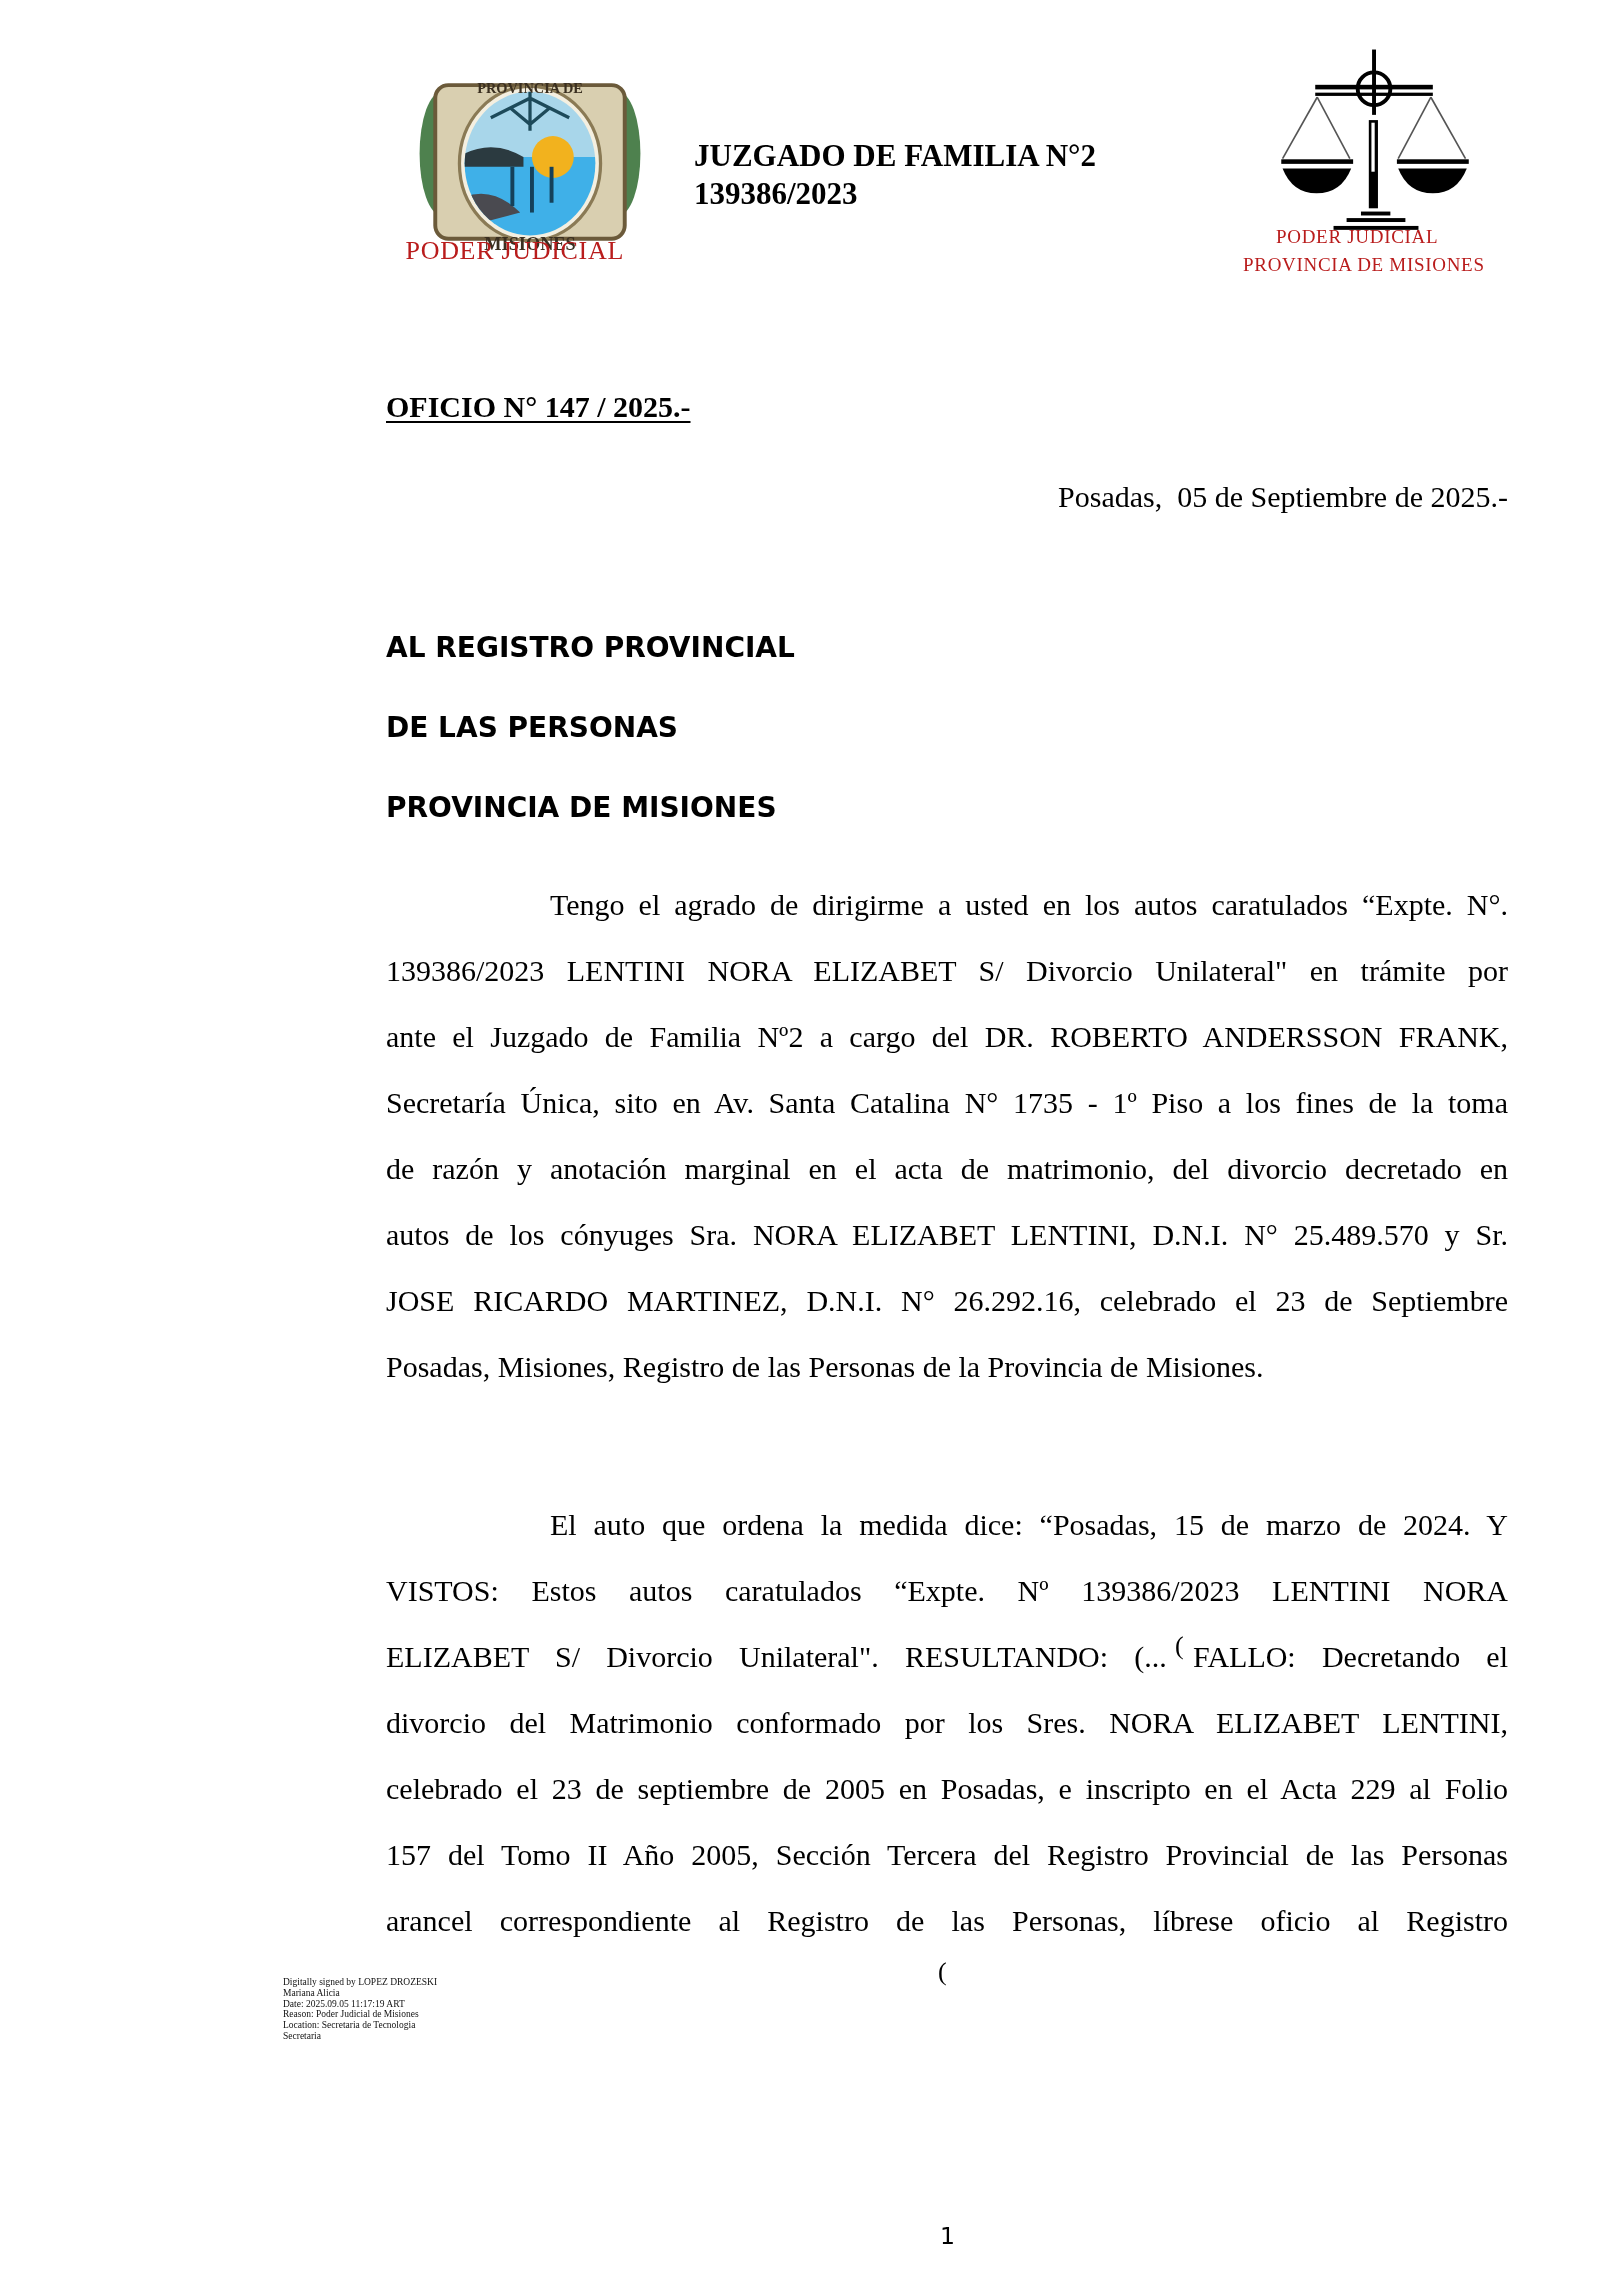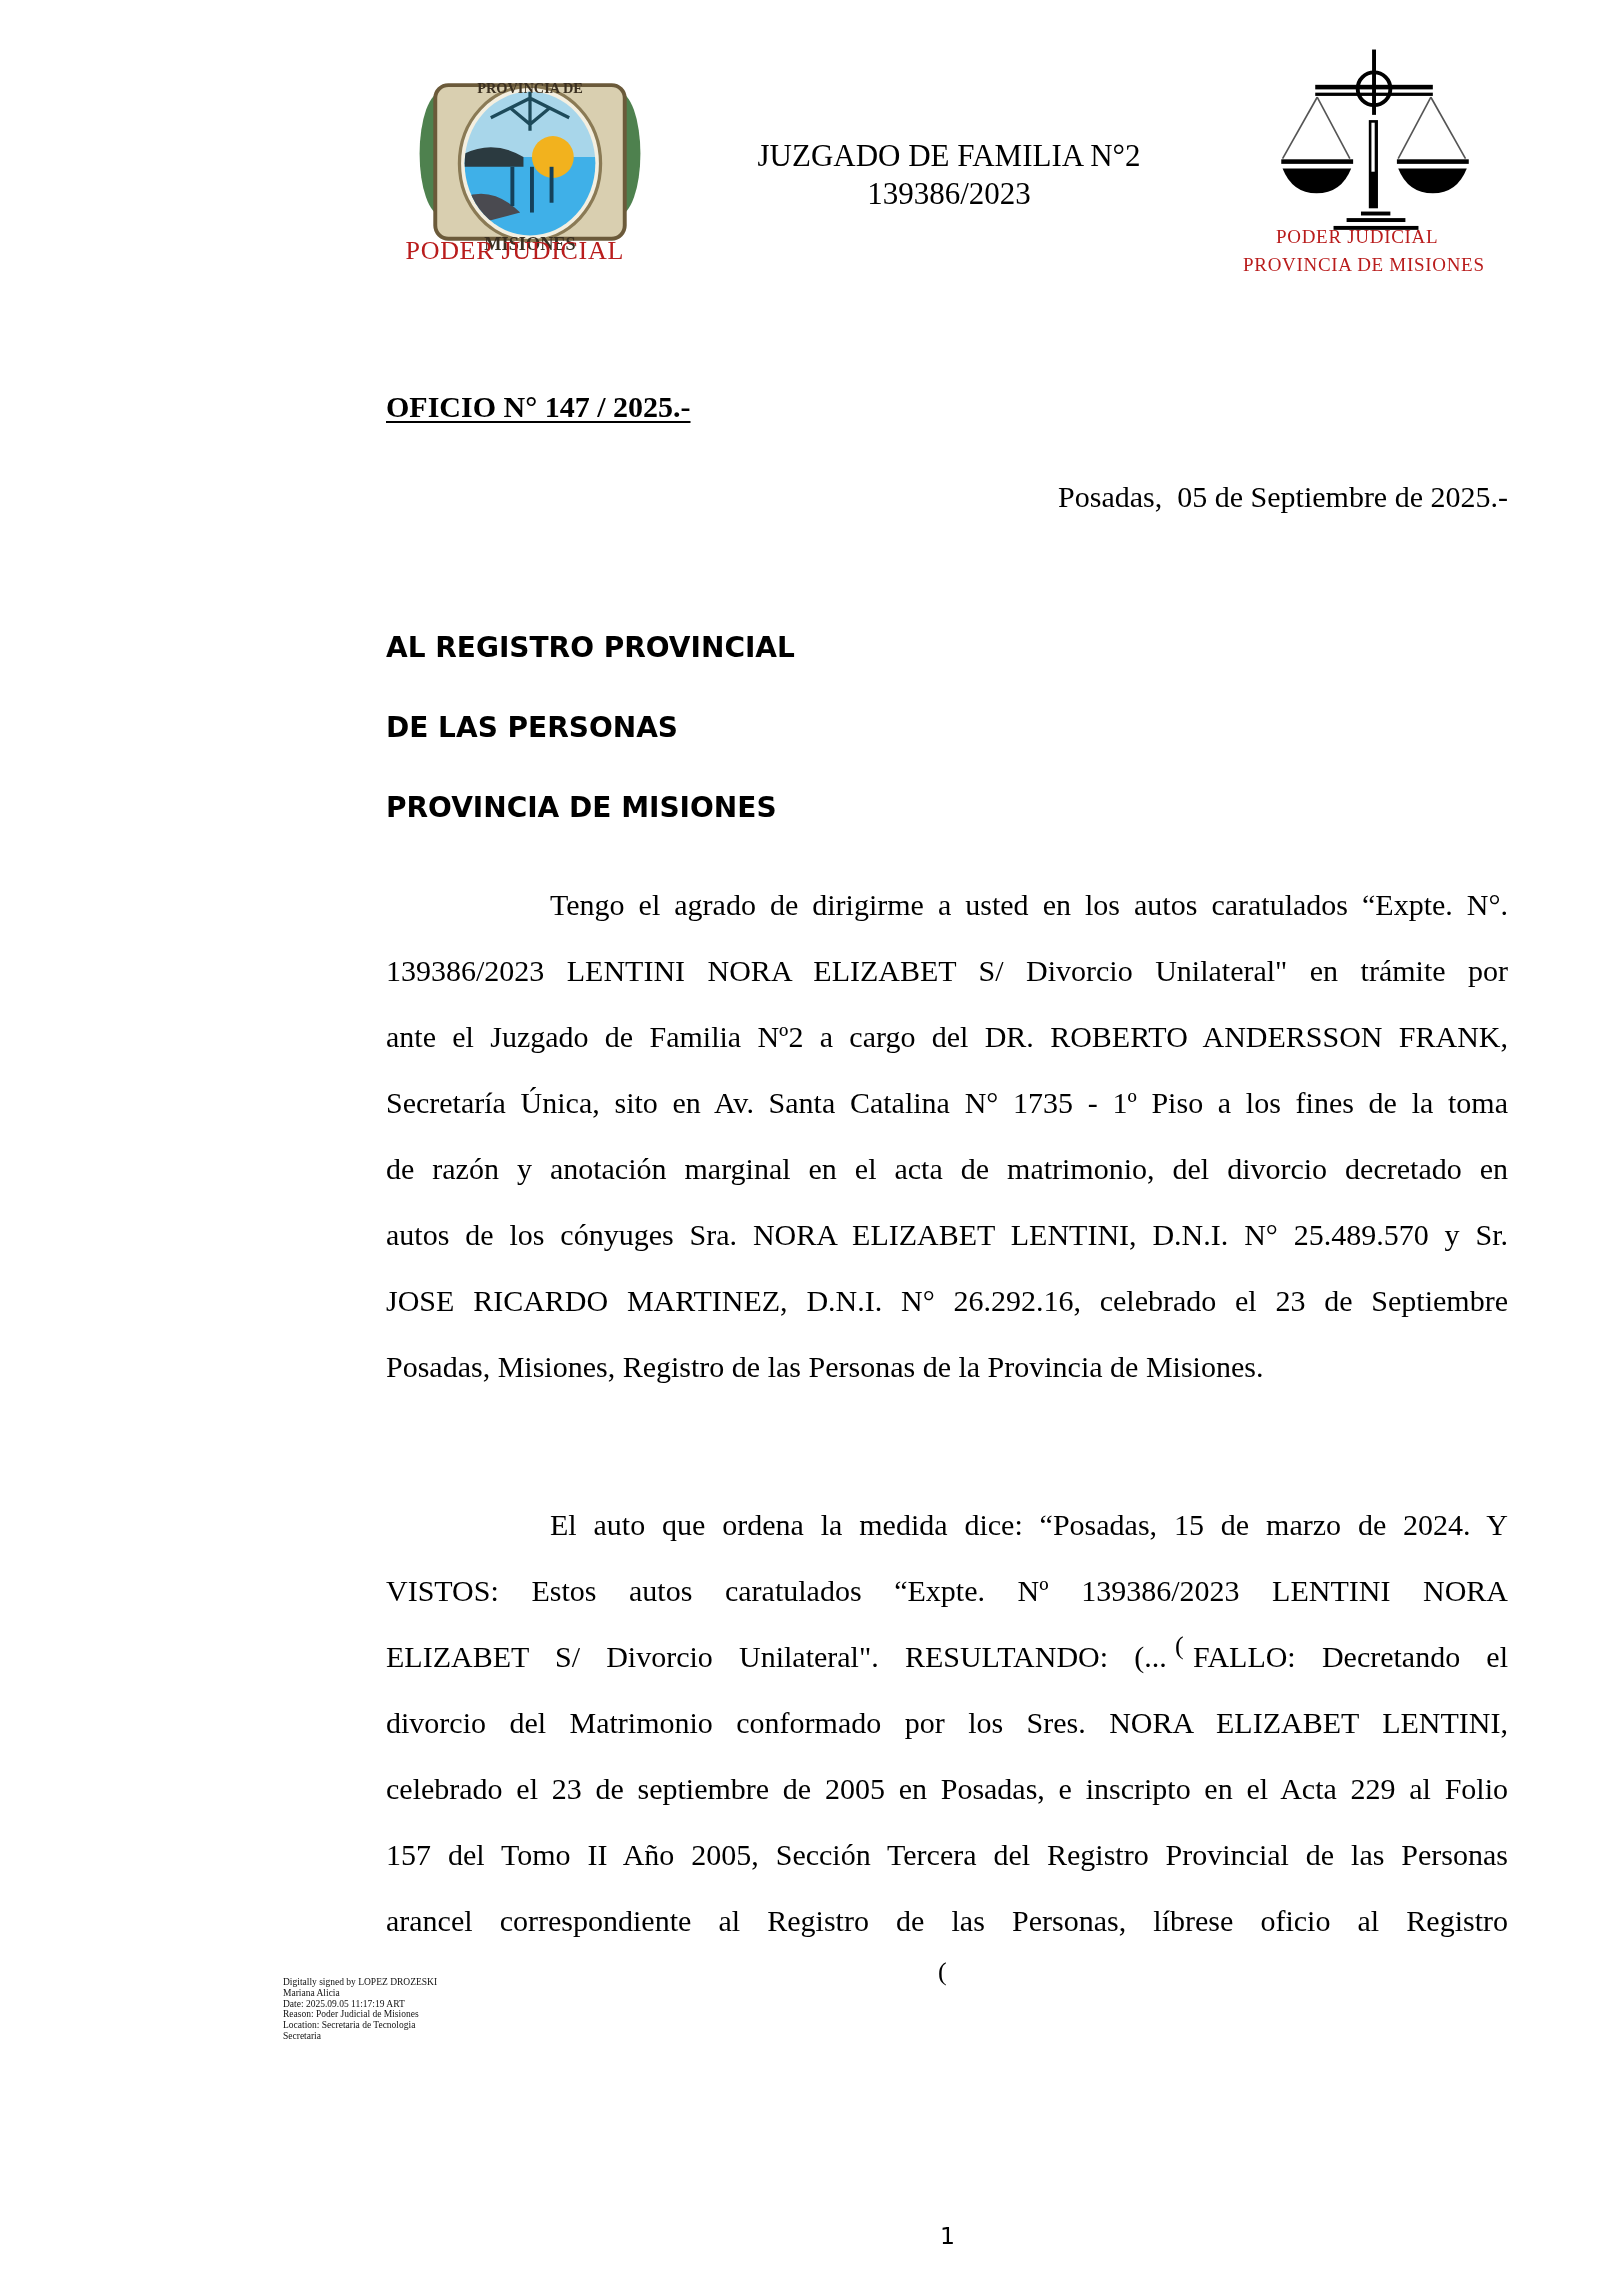--- a/index.html
+++ b/index.html
@@ -2,21 +2,21 @@
 <html style="font-size:10.5px"><head>
   <meta charset="utf-8">
   <style>
     html, body { margin:0; padding:0; background:#ffffff; }
     body { width:1623px; height:2295px; position:relative; overflow:hidden; color:#000; }
 
     
     .logo-left { position:absolute; left:412px; top:59px; width:236px; height:226px; }
     .logo-right { position:absolute; left:1230px; top:43px; width:275px; height:242px; }
     .logo-caption { position:absolute; font-family:"Liberation Serif","DejaVu Serif",serif; color:#b91c1c; white-space:nowrap; letter-spacing:0.7px; }
-    .header-title { position:absolute; left:694px; top:137px; width:510px; text-align:center; font-family:"Liberation Serif",serif; font-weight:normal; font-size:31px; line-height:38px; }
+    .header-title { position:absolute; left:694px; top:137px; width:510px; text-align:left; font-family:"Liberation Serif",serif; font-weight:bold; font-size:31px; line-height:38px; }
 
     
     .oficio { position:absolute; left:386px; top:390px; font-family:"Liberation Serif",serif; font-weight:bold; font-size:30px; text-decoration:underline; text-underline-offset:3.9px; text-decoration-thickness:2px; }
     .date-line { position:absolute; right:115px; top:472px; font-family:"Liberation Serif",serif; font-size:30px; white-space:pre;margin-top:8px; }
 
     
     .recipient { position:absolute; left:386px; top:631px; }
     .recipient div { font-family:"DejaVu Sans",sans-serif; font-weight:bold; font-size:28px; height:80px; line-height:34px; }
 
     

